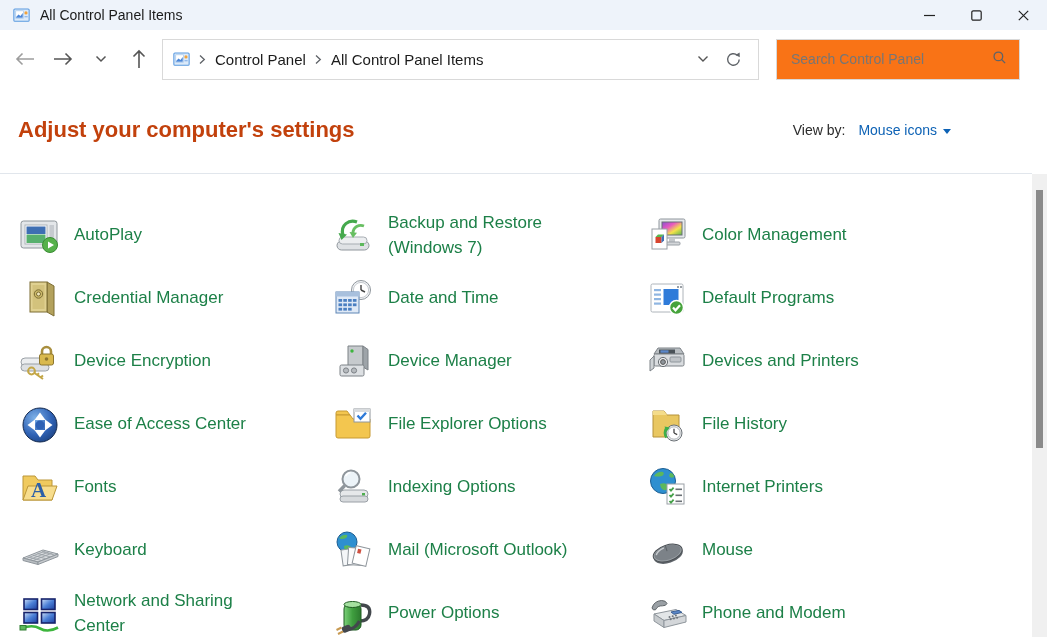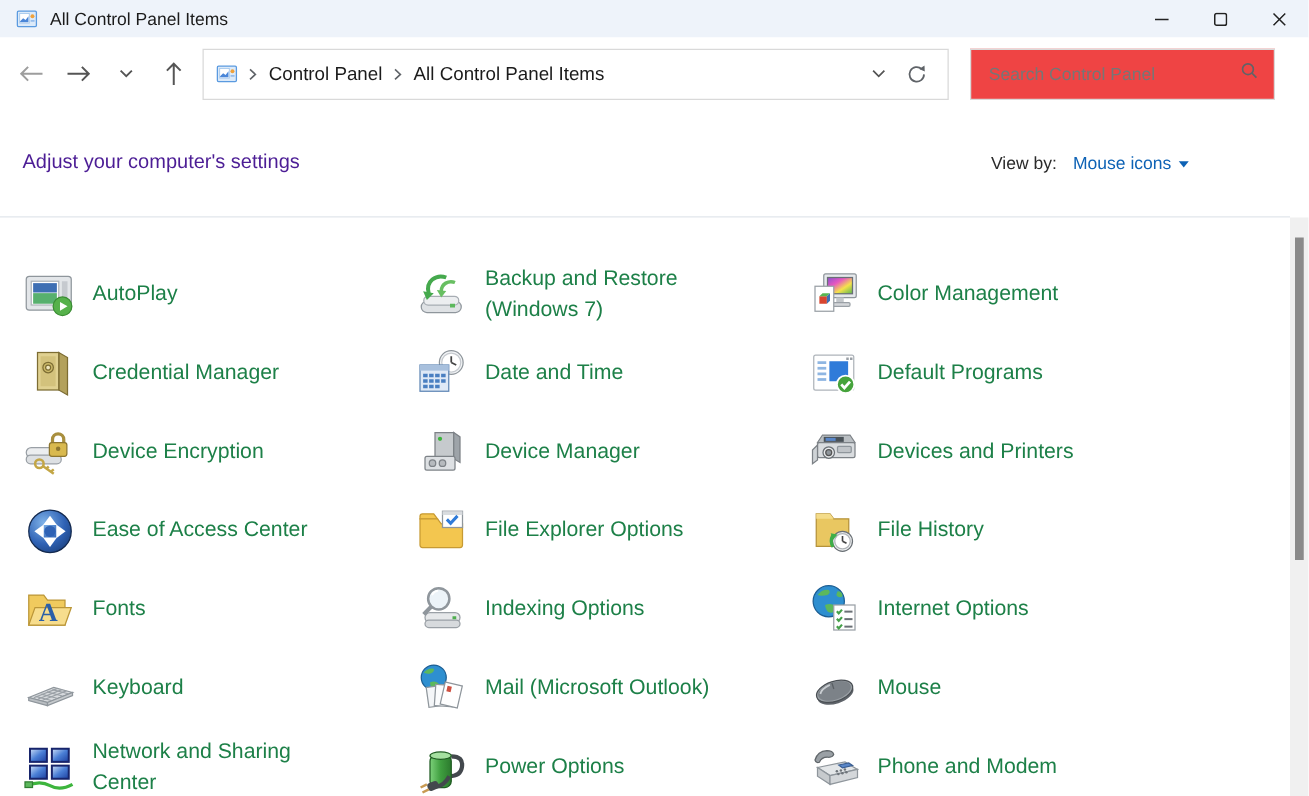--- a/index.html
+++ b/index.html
@@ -20,31 +20,31 @@
   .addressbar{
     margin-left:4px;width:597px;height:41px;border:1px solid #d9d9d9;background:#fff;
     display:flex;align-items:center;padding:0 10px;box-sizing:border-box;
   }
   .addressbar .crumb-icon{width:17px;height:17px;flex:0 0 17px;}
   .crumb-sep{margin:0 9px;display:flex;align-items:center;}
   .crumb{font-size:15px;color:#1b1b1b;white-space:nowrap;}
   .addr-spacer{flex:1;}
   .addr-btn{width:30px;height:36px;display:flex;align-items:center;justify-content:center;}
   .searchbox{
-    margin-left:17px;width:244px;height:41px;border:1px solid #d9d9d9;background:#ef4444;
+    margin-left:17px;width:244px;height:41px;border:1px solid #d9d9d9;background:#f97316;
     display:flex;align-items:center;padding:0 12px;box-sizing:border-box;
   }
   .searchbox input{
     border:none;outline:none;flex:1;font-size:14px;color:#1b1b1b;background:transparent;
     font-family:"Liberation Sans","DejaVu Sans",sans-serif;min-width:0;
   }
   .searchbox input::placeholder{color:#767676;opacity:1;}
   
   .header-row{height:84px;display:flex;align-items:center;padding:0 96px 0 18px;}
-  .page-title{font-size:16px;color:#4c1d95;font-weight:400;}
+  .page-title{font-size:22px;color:#c2410c;font-weight:700;}
   .view-by{margin-left:auto;display:flex;align-items:flex-start;font-size:14px;}
   .view-by .vb-label{color:#2b2b2b;margin-right:13px;}
   .view-by .vb-link{color:#0d62b5;display:flex;align-items:center;gap:6px;cursor:default;}
   .vb-caret{width:0;height:0;border-left:4.5px solid transparent;border-right:4.5px solid transparent;border-top:5px solid #0d62b5;margin-top:2px;}
   .divider{position:absolute;left:0;right:15px;top:173px;border-top:1px solid #e1e6ec;}
   
   .content{position:absolute;top:174px;left:0;right:15px;bottom:0;overflow:hidden;padding:30px 0 0 18px;}
   .grid{display:grid;grid-template-columns:314px 314px 314px;grid-auto-rows:63px;align-items:center;}
   .cpl-item{display:flex;align-items:center;}
   .cpl-icon{width:44px;height:44px;flex:0 0 44px;margin-right:12px;}
@@ -425,21 +425,21 @@
                 <path d="M23.5 29 l1.5 1.7 l2.6 -3"></path>
                 <path d="M23.5 35 l1.5 1.7 l2.6 -3"></path>
               </g>
               <g fill="#6a7075">
                 <rect x="29.5" y="22.5" width="6.5" height="1.6"></rect>
                 <rect x="29.5" y="28.5" width="6.5" height="1.6"></rect>
                 <rect x="29.5" y="34.5" width="6.5" height="1.6"></rect>
               </g>
             </svg>
         </span>
-        <span class="cpl-label">Internet Options</span>
+        <span class="cpl-label">Internet Printers</span>
       </div>
 
       <div class="cpl-item">
         <span class="cpl-icon">
           <svg viewBox="0 0 44 44">
               <polygon points="5,29 25,21 40,25 20,33" fill="#d7dadd" stroke="#8f969c"></polygon>
               <polygon points="5,29 20,33 20,35.5 5,31.5" fill="#b9bec2" stroke="#8f969c"></polygon>
               <polygon points="20,33 40,25 40,27.5 20,35.5" fill="#c6cacd" stroke="#8f969c"></polygon>
               <g stroke="#9aa0a6" stroke-width="0.9">
                 <line x1="9" y1="29.2" x2="28" y2="21.7"></line>

